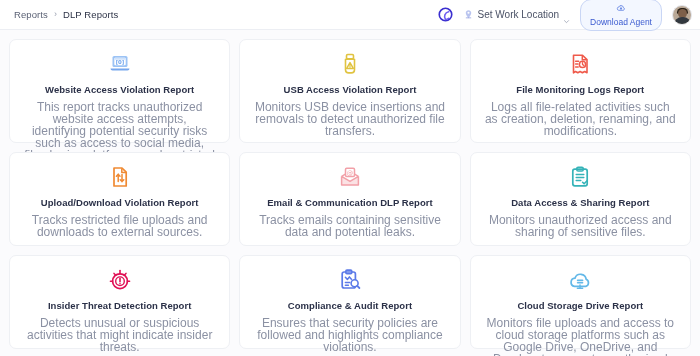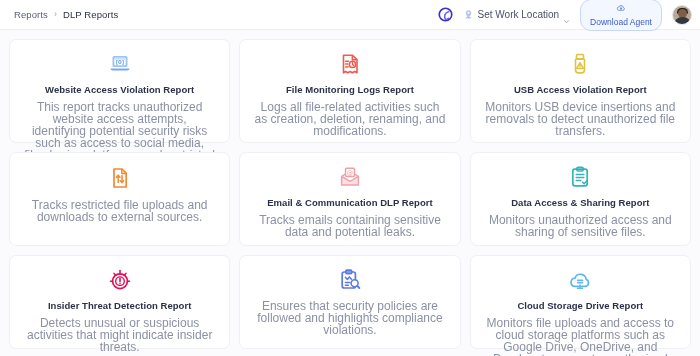--- a/index.html
+++ b/index.html
@@ -202,54 +202,55 @@
         <path d="M2.5 16.5h19a2 2 0 0 1-2 2h-15a2 2 0 0 1-2-2z" fill="#77a7ed"></path>
       </svg>
     </div>
     <div class="card-title">Website Access Violation Report</div>
     <div class="card-desc">This report tracks unauthorized website access attempts, identifying potential security risks such as access to social media, file-sharing platforms, and restricted content.</div>
   </div>
 
   <div class="card card-r1">
     <div class="card-icon">
       <svg viewBox="0 0 24 24" fill="none">
+        <rect x="8.5" y="2.5" width="7" height="4.2" rx="1.2" stroke="#e0c341" stroke-width="1.6"></rect>
+        <path d="M7.5 7.2h9v10.5a3.2 3.2 0 0 1-3.2 3.2h-2.6a3.2 3.2 0 0 1-3.2-3.2z" stroke="#e0c341" stroke-width="1.6" stroke-linejoin="round"></path>
+        <path d="M12 10.6l3.3 5.8H8.7z" stroke="#e0c341" stroke-width="1.5" stroke-linejoin="round"></path>
+        <path d="M12 12.8v1.7" stroke="#e0c341" stroke-width="1.3" stroke-linecap="round"></path>
+        <circle cx="12" cy="15.5" r=".6" fill="#e0c341"></circle>
+      </svg>
+    </div>
+    <div class="card-title">USB Access Violation Report</div>
+    <div class="card-desc">Monitors USB device insertions and removals to detect unauthorized file transfers.</div>
+  </div>
+
+  <div class="card card-r1">
+    <div class="card-icon">
+      <svg viewBox="0 0 24 24" fill="none">
         <path d="M5.5 3.2h9l4.5 4.4v13.2l-2.3-1.3-2.3 1.3-2.3-1.3-2.3 1.3-2.3-1.3-2 1.3z" stroke="#ef5a4b" stroke-width="1.6" stroke-linejoin="round"></path>
         <path d="M14.3 3.4v4.3h4.4" stroke="#ef5a4b" stroke-width="1.5" stroke-linejoin="round"></path>
         <path d="M7.6 9.2h3M7.6 12.1h2.3M7.6 15h2.6" stroke="#ef5a4b" stroke-width="1.5" stroke-linecap="round"></path>
         <circle cx="14.5" cy="12.4" r="3.1" stroke="#ef5a4b" stroke-width="1.5"></circle>
         <path d="M14.5 10.7v1.8l1.3.9" stroke="#ef5a4b" stroke-width="1.3" stroke-linecap="round" stroke-linejoin="round"></path>
       </svg>
     </div>
     <div class="card-title">File Monitoring Logs Report</div>
     <div class="card-desc">Logs all file-related activities such as creation, deletion, renaming, and modifications.</div>
   </div>
 
-  <div class="card card-r1">
-    <div class="card-icon">
-      <svg viewBox="0 0 24 24" fill="none">
-        <rect x="8.5" y="2.5" width="7" height="4.2" rx="1.2" stroke="#e0c341" stroke-width="1.6"></rect>
-        <path d="M7.5 7.2h9v10.5a3.2 3.2 0 0 1-3.2 3.2h-2.6a3.2 3.2 0 0 1-3.2-3.2z" stroke="#e0c341" stroke-width="1.6" stroke-linejoin="round"></path>
-        <path d="M12 10.6l3.3 5.8H8.7z" stroke="#e0c341" stroke-width="1.5" stroke-linejoin="round"></path>
-        <path d="M12 12.8v1.7" stroke="#e0c341" stroke-width="1.3" stroke-linecap="round"></path>
-        <circle cx="12" cy="15.5" r=".6" fill="#e0c341"></circle>
-      </svg>
-    </div>
-    <div class="card-title">USB Access Violation Report</div>
-    <div class="card-desc">Monitors USB device insertions and removals to detect unauthorized file transfers.</div>
-  </div>
-
   <div class="card card-r2">
     <div class="card-icon">
       <svg viewBox="0 0 24 24" fill="none">
         <path d="M6 3h8l4.2 4.2V21H6z" stroke="#f08a33" stroke-width="1.7" stroke-linejoin="round"></path>
         <path d="M13.8 3.2v4.2H18" stroke="#f08a33" stroke-width="1.5" stroke-linejoin="round"></path>
         <path d="M10.2 16.4V9.3m0 0L8.4 11.2m1.8-1.9l1.8 1.9" stroke="#f08a33" stroke-width="1.5" stroke-linecap="round" stroke-linejoin="round"></path>
         <path d="M14 9.5v7.1m0 0l1.8-1.9M14 16.6l-1.8-1.9" stroke="#f08a33" stroke-width="1.5" stroke-linecap="round" stroke-linejoin="round"></path>
       </svg>
     </div>
+    <div class="card-title">Upload/Download Violation Report</div>
     <div class="card-desc">Tracks restricted file uploads and downloads to external sources.</div>
   </div>
 
   <div class="card card-r2">
     <div class="card-icon">
       <svg viewBox="0 0 24 24" fill="none">
         <rect x="7.5" y="3.3" width="9" height="8.2" rx="1.2" stroke="#f2a0a8" stroke-width="1.5"></rect>
         <text x="12" y="9.9" font-size="6.4" fill="#f2a0a8" text-anchor="middle" font-family="DejaVu Sans, sans-serif">@</text>
         <path d="M3.6 11.3L12 16.4l8.4-5.1V20H3.6z" fill="#fbe2e4"></path>
         <path d="M3.6 11.3L12 16.4l8.4-5.1M3.6 11.3V20h16.8v-8.7M3.6 11.3l4.2-2.5m12.6 2.5l-4.2-2.5" stroke="#f2a0a8" stroke-width="1.5" stroke-linejoin="round"></path>
@@ -292,20 +293,21 @@
     <div class="card-icon">
       <svg viewBox="0 0 24 24" fill="none">
         <rect x="4.2" y="4" width="13.2" height="16" rx="2" stroke="#5b7ae8" stroke-width="1.7"></rect>
         <rect x="7.8" y="2.1" width="6" height="3.7" rx="1.2" stroke="#5b7ae8" stroke-width="1.6"></rect>
         <path d="M7.4 9.2l2 2.3 2-2.6 2 2.3" stroke="#5b7ae8" stroke-width="1.5" stroke-linecap="round" stroke-linejoin="round"></path>
         <path d="M7.4 14.6h4.2M7.4 17.2h3" stroke="#5b7ae8" stroke-width="1.5" stroke-linecap="round"></path>
         <circle cx="16.6" cy="15.2" r="3.5" fill="#ffffff" stroke="#5b7ae8" stroke-width="1.6"></circle>
         <path d="M19.2 17.8l2.2 2.2" stroke="#5b7ae8" stroke-width="1.8" stroke-linecap="round"></path>
       </svg>
     </div>
+    <div class="card-title">Compliance &amp; Audit Report</div>
     <div class="card-desc">Ensures that security policies are followed and highlights compliance violations.</div>
   </div>
 
   <div class="card card-r3">
     <div class="card-icon">
       <svg viewBox="0 0 24 24" fill="none">
         <path d="M6.4 18.4A4.2 4.2 0 0 1 7 10.1a5.8 5.8 0 0 1 11.2 1.2 3.8 3.8 0 0 1-.4 7.1z" stroke="#63b8e8" stroke-width="1.7" stroke-linejoin="round"></path>
         <path d="M9.6 12.4h5M9.6 14.8h5" stroke="#63b8e8" stroke-width="1.6" stroke-linecap="round"></path>
         <path d="M12 16.9v3.4" stroke="#63b8e8" stroke-width="1.5" stroke-linecap="round"></path>
         <path d="M9.4 20.3h5.2" stroke="#63b8e8" stroke-width="1.5" stroke-linecap="round"></path>

